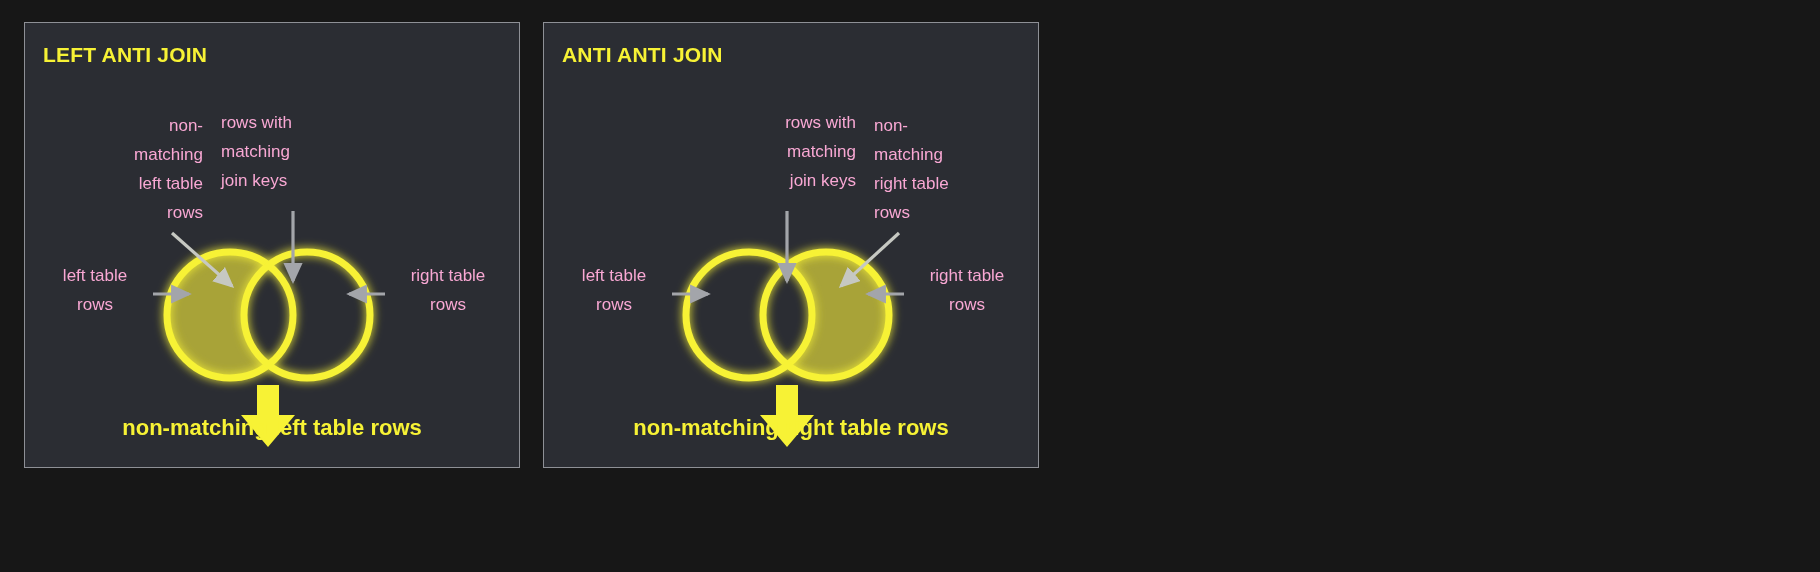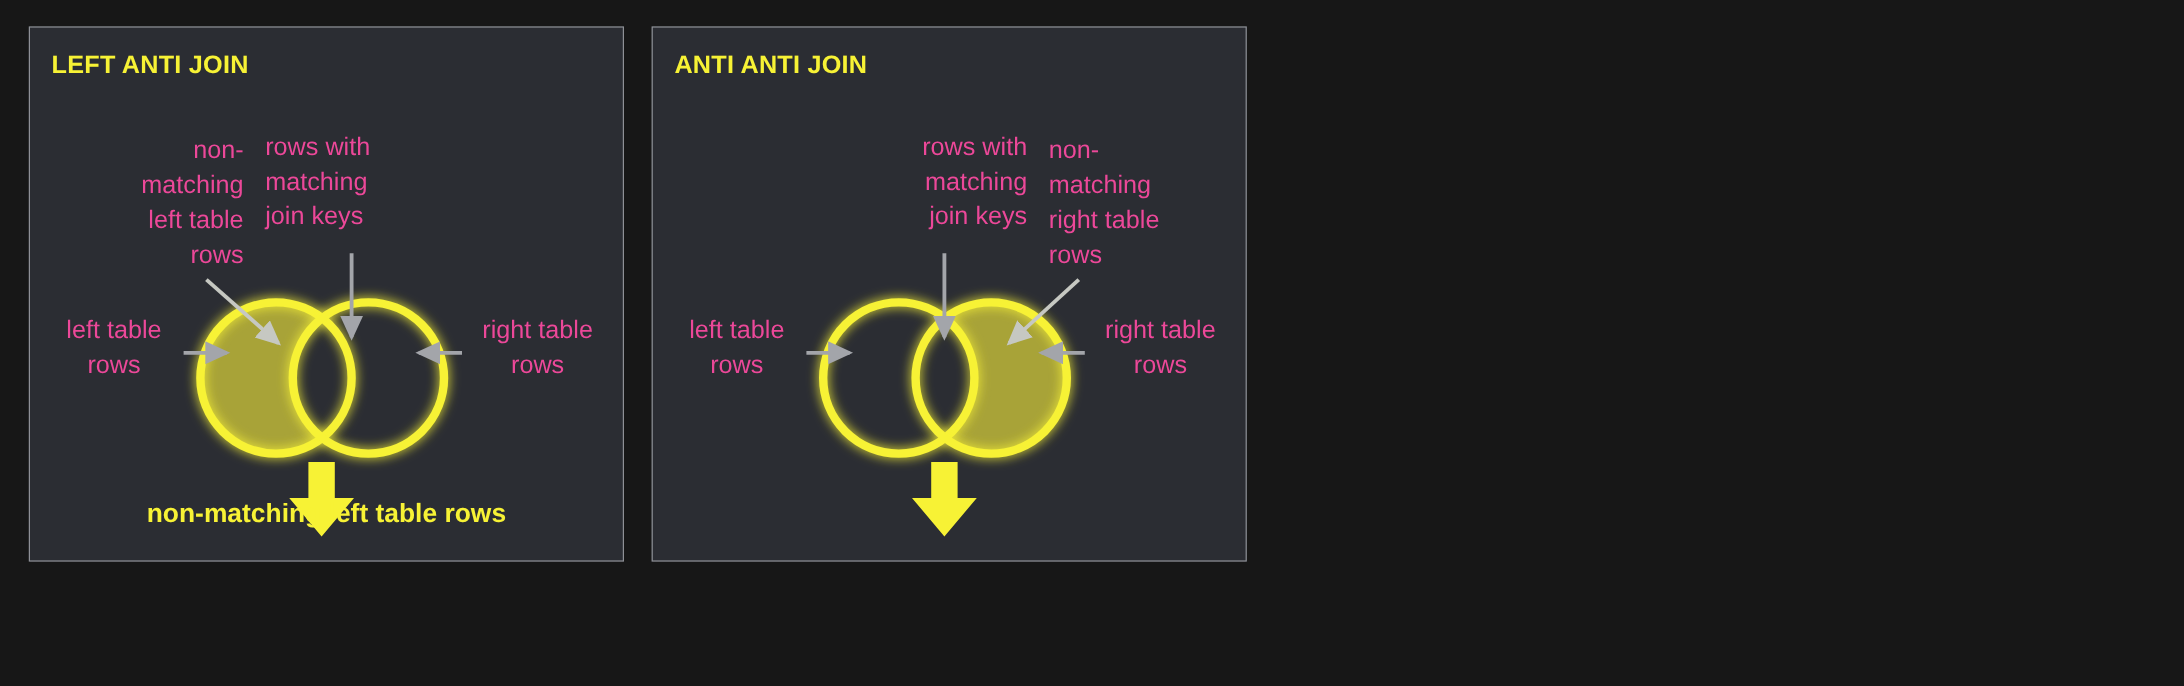--- a/index.html
+++ b/index.html
@@ -35,22 +35,22 @@
 
   .venn{
     position:absolute;
     left:0; top:0;
     width:496px; height:446px;
     pointer-events:none;
   }
 
   .anno{
     position:absolute;
-    color:#ec4899;
-    font-size:21px;
+    color:#f9a8d4;
+    font-size:17px;
     line-height:29px;
     white-space:pre-line;
   }
   .anno.center{text-align:center;}
   .anno.right{text-align:right;}
   .anno.left{text-align:left;}
 
   .bottom-label{
     position:absolute;
     left:0; right:0;
@@ -184,15 +184,16 @@
 join keys</div>
     <div class="anno left" id="r-nonmatch">non-
 matching
 right table
 rows</div>
     <div class="anno center" id="r-lefttab">left table
 rows</div>
     <div class="anno center" id="r-righttab">right table
 rows</div>
 
+    <div class="bottom-label">non-matching right table rows</div>
   </div>
 
 </div>
 
 </body></html>

